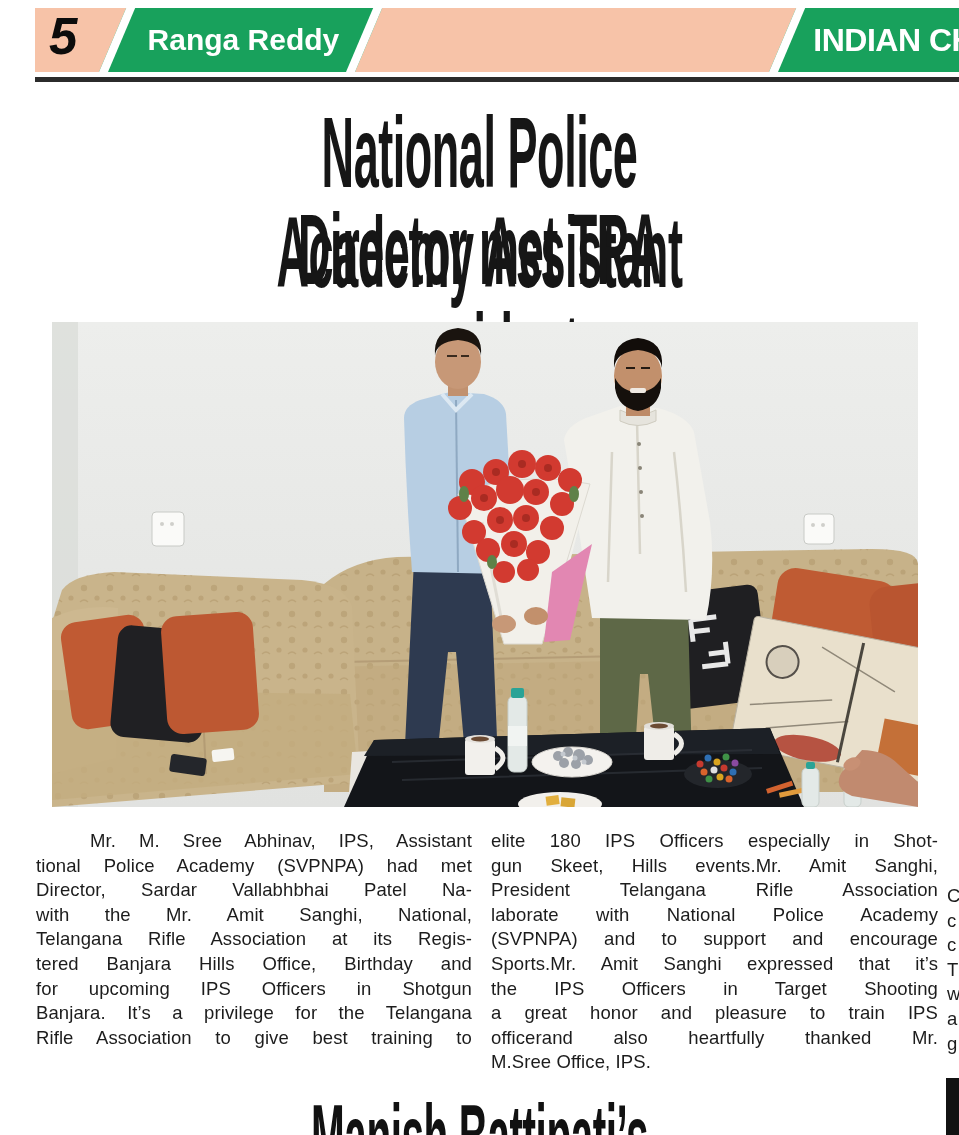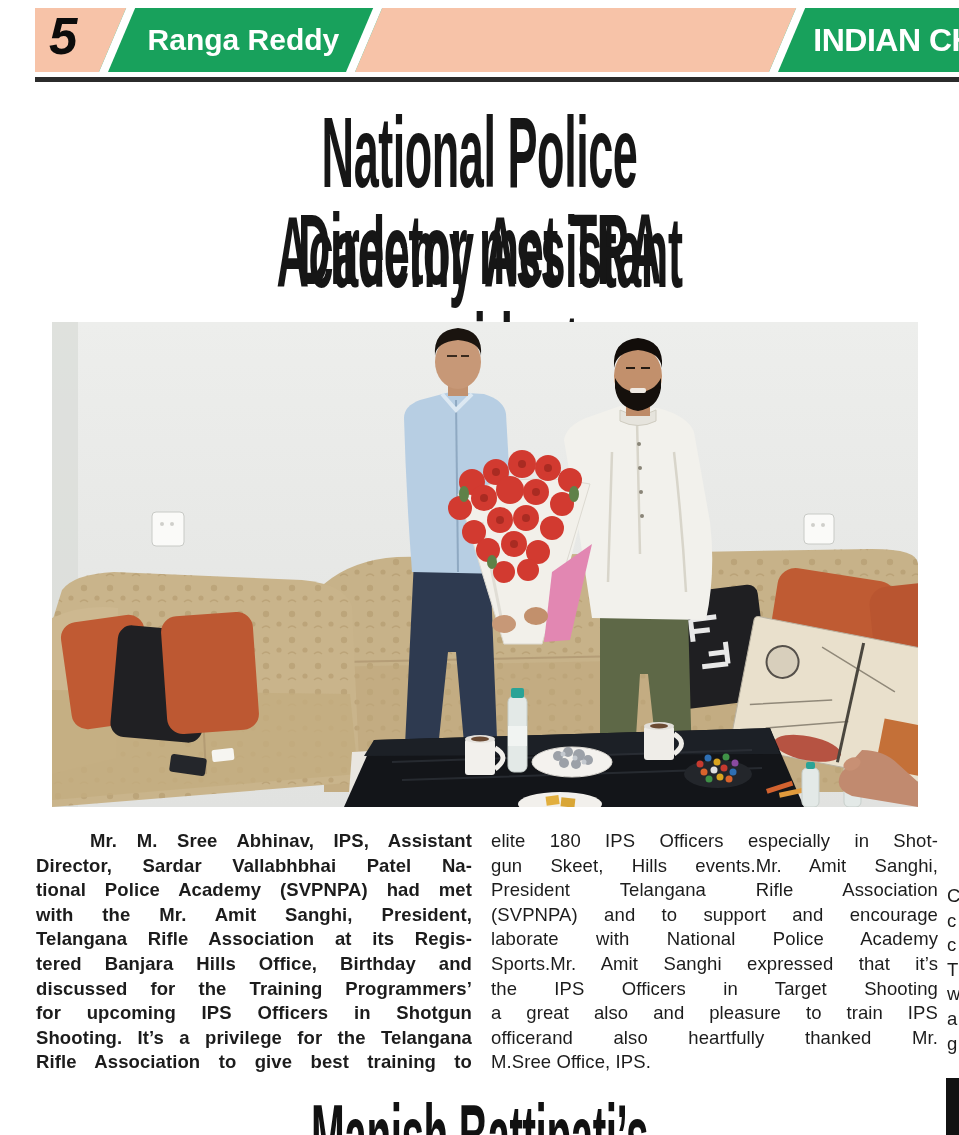--- a/index.html
+++ b/index.html
@@ -22,21 +22,21 @@
     position:absolute;left:0;width:959px;text-align:center;color:#161616;
     font-size:100px;font-weight:bold;line-height:1;letter-spacing:-1px;
     transform:scaleX(0.45);
   }
   .hl1{top:102px;}
   .hl2{top:199px;}
   
   .photo{position:absolute;left:52px;top:322px;width:866px;height:485px;overflow:hidden;}
   
   .col{position:absolute;top:829px;font-size:18.5px;line-height:24.6px;color:#1c1c1c;letter-spacing:0.1px;}
-  .col-left{left:36px;width:436px;font-weight:bold;}
+  .col-left{left:36px;width:436px;}
   .col-right{left:491px;width:447px;}
   .col-line{text-align:justify;text-align-last:justify;height:24.6px;overflow:visible;}
   .col-left .col-line:first-child{text-indent:54px;}
   .col-right .col-line:last-child{text-align-last:left;}
   
   .frag-col{position:absolute;left:947px;top:884px;width:30px;font-size:18.5px;line-height:24.6px;color:#1c1c1c;}
   .frag-line{height:24.6px;}
   
   .bottom-headline{
     position:absolute;left:0;top:1092px;width:959px;text-align:center;color:#111;
@@ -275,39 +275,38 @@
     <rect x="796" y="437" width="9" height="7" rx="2" fill="#2AA396"></rect>
   </g>
 
   <path d="M866,485 L800,474 Q780,466 790,450 L810,428 Q832,428 846,442 L866,460 Z" fill="#C18A6F"></path>
   <ellipse cx="800" cy="442" rx="9" ry="6" fill="#C89074" transform="rotate(-25 800 442)"></ellipse>
 </svg>
 </div>
 
 <div class="col col-left">
     <div class="col-line">Mr. M. Sree Abhinav, IPS, Assistant</div>
+    <div class="col-line">tional Police Academy (SVPNPA) had met</div>
     <div class="col-line">Director, Sardar Vallabhbhai Patel  Na-</div>
-    <div class="col-line">tional Police Academy (SVPNPA) had met</div>
-    <div class="col-line">with the Mr. Amit Sanghi, President,</div>
+    <div class="col-line">with the Mr. Amit Sanghi, National,</div>
     <div class="col-line">Telangana Rifle Association at its Regis-</div>
     <div class="col-line">tered Banjara Hills Office, Birthday and</div>
-    <div class="col-line">discussed for the Training Programmers’</div>
     <div class="col-line">for upcoming IPS Officers in Shotgun</div>
-    <div class="col-line">Shooting. It’s a privilege for the Telangana</div>
+    <div class="col-line">Banjara. It’s a privilege for the Telangana</div>
     <div class="col-line">Rifle Association to give best training to</div>
   </div>
 <div class="col col-right">
     <div class="col-line">elite 180 IPS Officers especially in Shot-</div>
     <div class="col-line">gun Skeet, Hills events.Mr. Amit Sanghi,</div>
     <div class="col-line">President Telangana Rifle Association</div>
+    <div class="col-line">laborate with National Police Academy</div>
     <div class="col-line">(SVPNPA)  and to support and encourage</div>
-    <div class="col-line">laborate with National Police Academy</div>
     <div class="col-line">Sports.Mr. Amit Sanghi expressed that it’s</div>
     <div class="col-line">the IPS  Officers in Target Shooting</div>
-    <div class="col-line">a great also and pleasure to train IPS</div>
+    <div class="col-line">a great honor and pleasure to train IPS</div>
     <div class="col-line">officerand also heartfully thanked Mr.</div>
     <div class="col-line">M.Sree Office, IPS.</div>
   </div>
 
 <div class="frag-col">
     <div class="frag-line">C</div>
     <div class="frag-line">c</div>
     <div class="frag-line">c</div>
     <div class="frag-line">T</div>
     <div class="frag-line">w</div>

